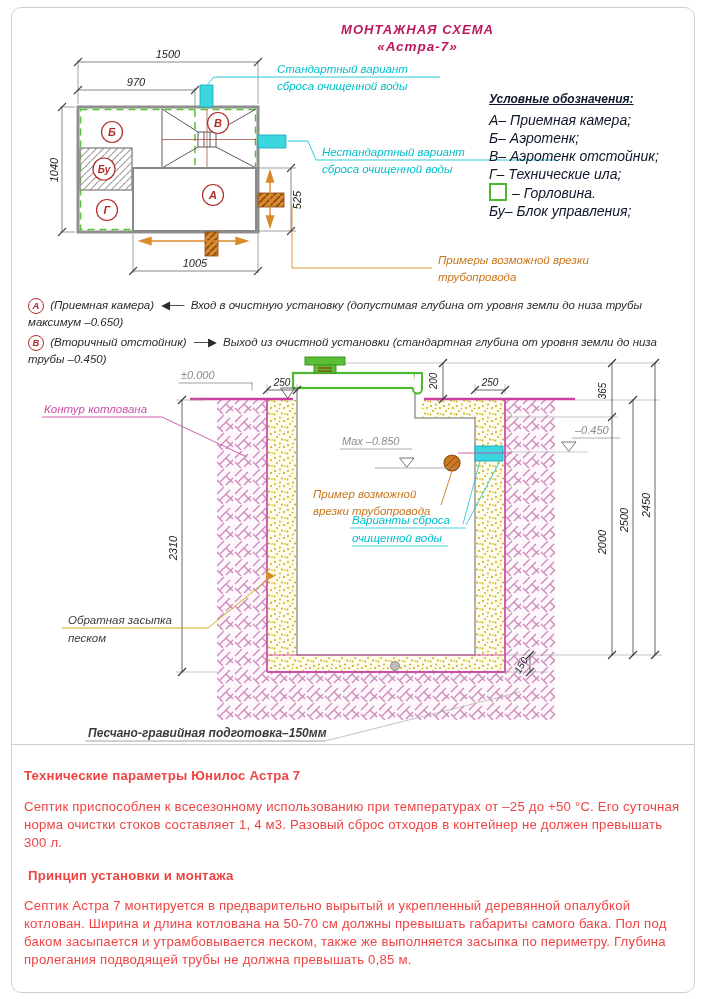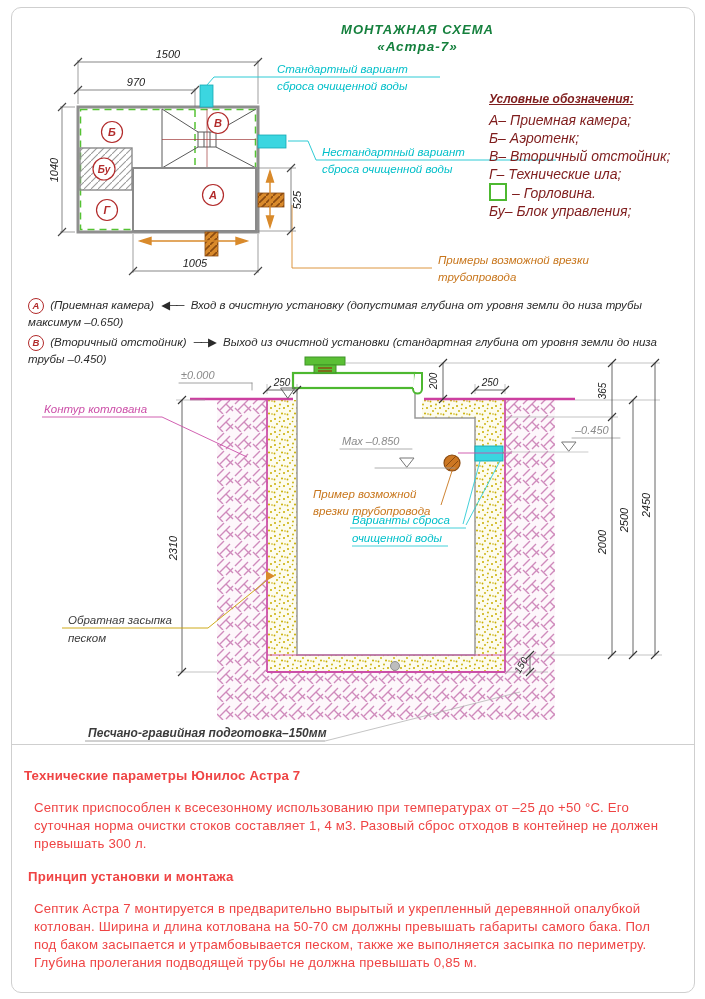--- a/index.html
+++ b/index.html
@@ -1,25 +1,25 @@
 <!DOCTYPE html>
 <html><head>
 <meta charset="utf-8">
 <style>
   html,body{margin:0;padding:0;background:#e8e8e8;}
   #page{position:relative;width:705px;height:999px;background:#ffffff;overflow:hidden;
         font-family:"Liberation Sans",sans-serif;}
   #frame{position:absolute;left:11px;top:7px;right:10px;bottom:6px;border:1px solid #cfcfcf;border-radius:10px;}
   #divider{position:absolute;left:11px;top:744px;width:684px;border-top:1px solid #cfcfcf;}
   
-  #hdr{position:absolute;left:300px;top:22px;width:235px;text-align:center;color:#15803d;}
+  #hdr{position:absolute;left:300px;top:22px;width:235px;text-align:center;color:#be185d;}
   #hdr .t1{font-style:italic;font-weight:bold;font-size:13px;letter-spacing:1px;}
   #hdr .t2{font-style:italic;font-weight:bold;font-size:13.5px;margin-top:2px;letter-spacing:1px;text-align:center;}
   
-  #legend{position:absolute;left:489px;top:92px;width:200px;color:#7f1d1d;font-style:italic;}
+  #legend{position:absolute;left:489px;top:92px;width:200px;color:#0f172a;font-style:italic;}
   #legend .lt{font-size:12px;font-weight:bold;text-decoration:underline;margin-bottom:5px;}
   #legend .li{font-size:14px;line-height:18px;}
   #legend .sq{display:inline-block;width:14px;height:14px;border:2px solid #4db830;vertical-align:-3px;margin-right:5px;}
   
   #notes{position:absolute;left:28px;top:297px;width:662px;font-style:italic;font-size:11.5px;
          line-height:16px;color:#2b2b2b;}
   .nrow{margin-bottom:4px;}
   .ncirc{display:inline-block;width:14px;height:14px;line-height:14px;border:1.2px solid #b22b2b;
          border-radius:50%;color:#b22b2b;text-align:center;font-size:9.5px;font-weight:bold;margin-right:3px;}
   .narr{color:#2b2b2b;font-style:normal;letter-spacing:-1px;padding:0 4px;}
@@ -30,21 +30,21 @@
   .cyt{fill:#00bfc9;font-size:11.5px;}
   .ort{fill:#c8761c;font-size:11.5px;}
   .pkt{fill:#cc4fa8;font-size:11.5px;}
   .gyt{fill:#8a8a8a;font-size:11px;}
   .dkt{fill:#3c3c3c;font-size:11.5px;}
   .red{fill:#b22b2b;font-size:11px;font-weight:bold;}
   
   #specs{position:absolute;left:18px;top:768px;width:674px;color:#ef4444;}
   #specs .h{font-size:13.2px;font-weight:bold;letter-spacing:.2px;margin:0 0 15px 6px;}
   #specs .h2{font-size:13.2px;font-weight:bold;letter-spacing:.2px;margin:16px 0 14px 10px;}
-  #specs p{font-size:13.2px;line-height:18px;letter-spacing:.2px;margin:16px;}
+  #specs p{font-size:13.2px;line-height:18px;letter-spacing:.2px;margin:6px;}
 </style>
 </head>
 <body>
 
 <div id="page">
   <div id="frame"></div>
   <div id="divider"></div>
 
   <div id="hdr">
     <div class="t1">МОНТАЖНАЯ СХЕМА</div>
@@ -159,21 +159,21 @@
     <g>
       <text class="ort" x="438" y="264">Примеры возможной врезки</text>
       <text class="ort" x="438" y="281">трубопровода</text>
     </g>
   </svg>
 
   <div id="legend">
     <div class="lt">Условные обозначения:</div>
     <div class="li">А– Приемная камера;</div>
     <div class="li">Б– Аэротенк;</div>
-    <div class="li">В– Вторичный отстойник;</div>
+    <div class="li">В– Аэротенк отстойник;</div>
     <div class="li">Г– Технические ила;</div>
     <div class="li"><span class="sq"></span><span>– Горловина.</span></div>
     <div class="li">Бу– Блок управления;</div>
   </div>
 
   <div id="notes">
     <div class="nrow">
       <span class="ncirc">А</span>
       <span>(Приемная камера)</span>
       <span class="narr">◀──</span>

